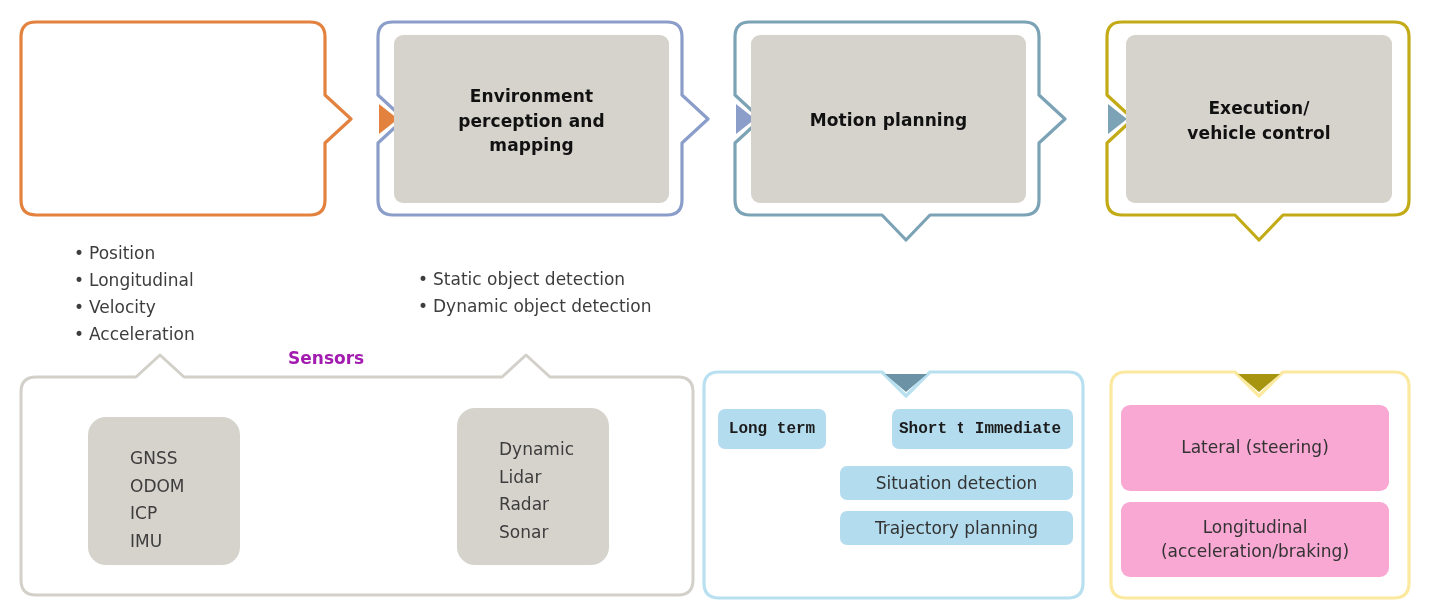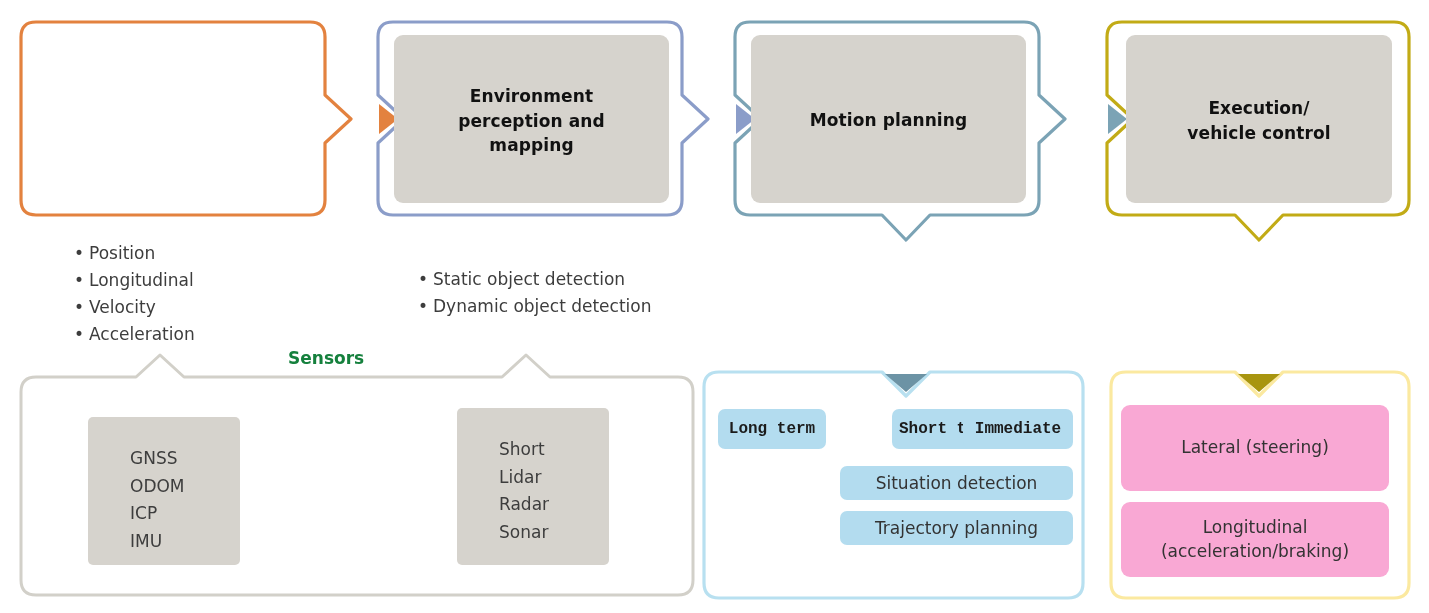--- a/index.html
+++ b/index.html
@@ -41,29 +41,29 @@
     white-space:nowrap;
   }
   .bullets div{}
   .bullets .b-dot{margin-right:5px;}
 
   
   .sensors-title{
     position:absolute;
     font-size:17px;
     font-weight:700;
-    color:#15803d;
+    color:#a21caf;
     white-space:nowrap;
   }
 
   
   .sensor-box{
     position:absolute;
     background:#d6d3cd;
-    border-radius:5px;
+    border-radius:18px;
     box-sizing:border-box;
     padding:28px 0 0 42px;
     font-size:17px;
     color:#3d3d3d;
     line-height:1.62;
     white-space:nowrap;
   }
 
   
   .pill{
@@ -169,21 +169,21 @@
   <div class="sensors-title" style="left:288px;top:348px;">Sensors</div>
 
   <div class="sensor-box" style="left:88px;top:417px;width:152px;height:148px;">
     <div>GNSS</div>
     <div>ODOM</div>
     <div>ICP</div>
     <div>IMU</div>
   </div>
 
   <div class="sensor-box" style="left:457px;top:408px;width:152px;height:157px;">
-    <div>Short</div>
+    <div>Dynamic</div>
     <div>Lidar</div>
     <div>Radar</div>
     <div>Sonar</div>
   </div>
 
   <div class="pill bold" style="left:718px;top:409px;width:108px;height:40px;">Long term</div>
   <div class="pill bold" style="left:892px;top:409px;width:110px;height:40px;">Short term</div>
   <div class="pill bold" style="left:963px;top:409px;width:110px;height:40px;">Immediate</div>
 
   <div class="pill reg" style="left:840px;top:466px;width:233px;height:34px;">Situation detection</div>

